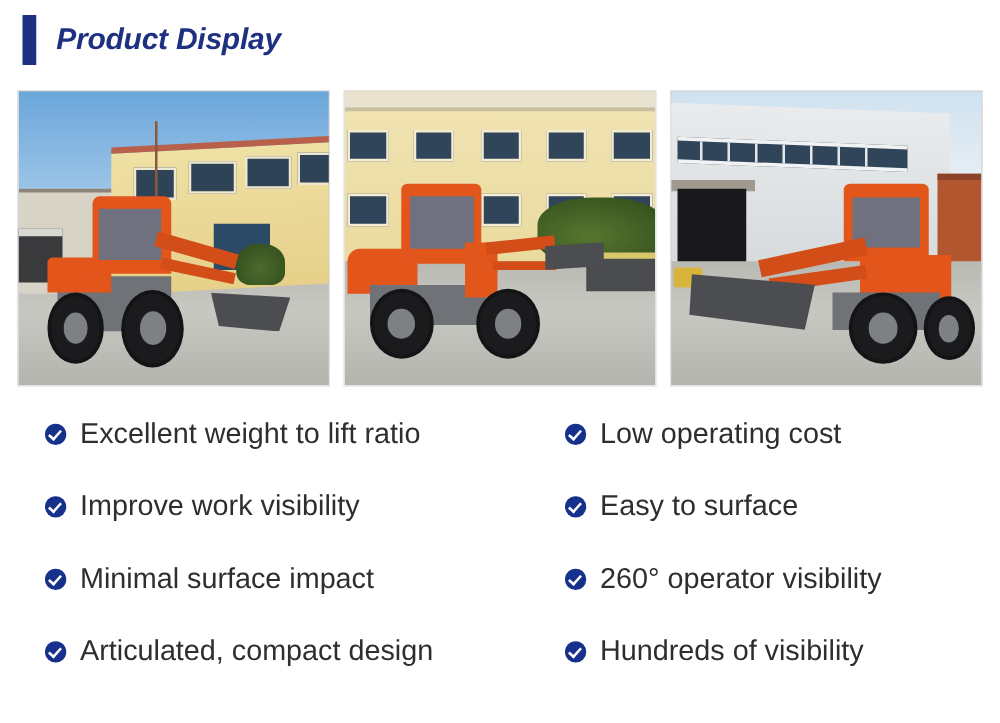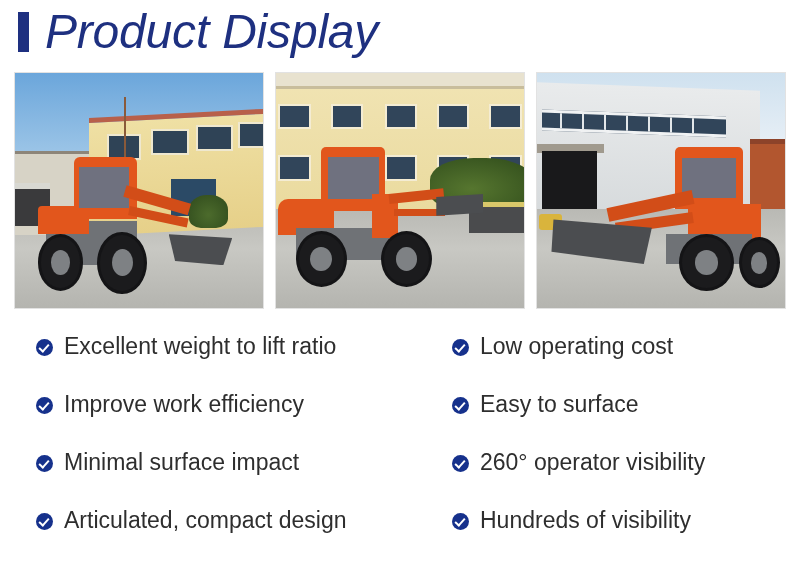--- a/index.html
+++ b/index.html
@@ -20,22 +20,22 @@
     align-items:center;
   }
   .accent-bar {
     width:11px; height:40px;
     margin-left:18px;
     background:#1e3080;
     flex:0 0 auto;
   }
   .page-title {
     margin-left:16px;
-    font-size:48px;
-    font-weight:normal;
+    font-size:24px;
+    font-weight:bold;
     font-style:italic;
     color:#1e3080;
     letter-spacing:-0.2px;
     line-height:1;
     white-space:nowrap;
   }
 
   
   .gallery {
     position:absolute;
@@ -294,21 +294,21 @@
 
 <div class="features">
 
   <div class="col left">
     <div class="feature">
       <span class="check"></span>
       <span class="feature-text">Excellent weight to lift ratio</span>
     </div>
     <div class="feature">
       <span class="check"></span>
-      <span class="feature-text">Improve work efficiency</span>
+      <span class="feature-text">Improve work visibility</span>
     </div>
     <div class="feature">
       <span class="check"></span>
       <span class="feature-text">Minimal surface impact</span>
     </div>
     <div class="feature">
       <span class="check"></span>
       <span class="feature-text">Articulated, compact design</span>
     </div>
   </div>

